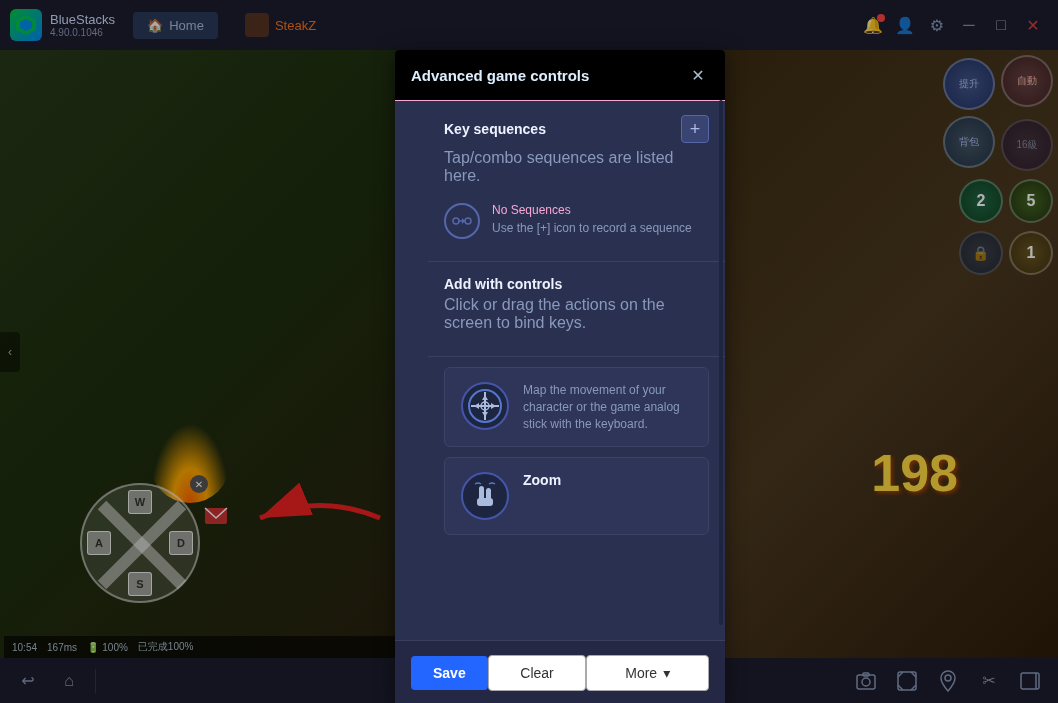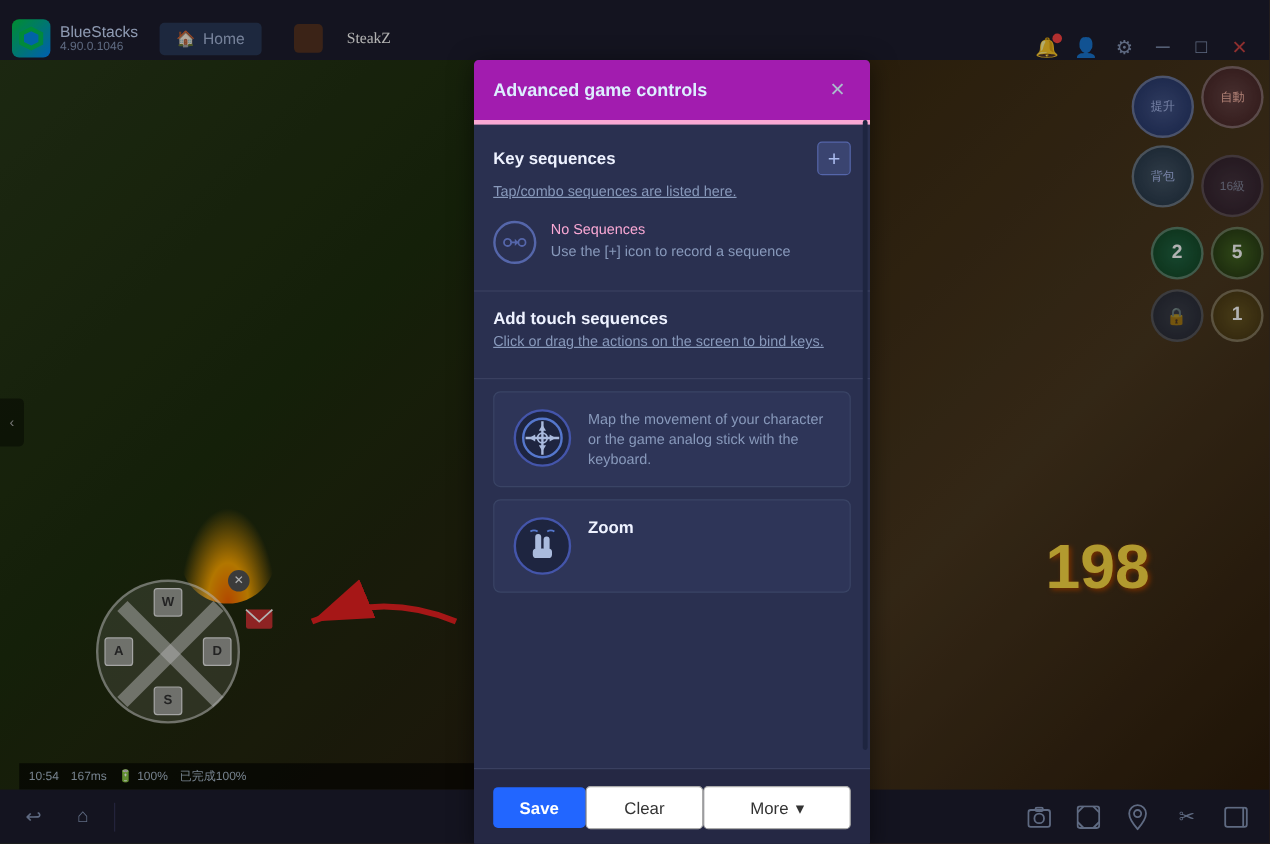--- a/index.html
+++ b/index.html
@@ -42,21 +42,21 @@
     }
 
     
     .title-bar {
       position: absolute;
       top: 0; left: 0;
       width: 1058px;
       height: 50px;
       background: #1e1e2e;
       display: flex;
-      align-items: flex-end;
+      align-items: center;
       z-index: 10;
     }
 
     .title-bar-left {
       display: flex;
       align-items: center;
       padding: 0 10px;
       gap: 8px;
       flex: 1;
     }
@@ -94,26 +94,25 @@
       border-radius: 4px;
       color: #aabbdd;
       font-size: 13px;
       cursor: pointer;
       margin-left: 10px;
     }
 
     .game-tab {
       display: flex;
       align-items: center;
-      gap: 20px;
+      gap: 6px;
       padding: 6px 14px;
-      color: #ffffff;
+      color: #f97316;
       font-size: 13px;
       margin-left: 5px;
-      font-family: Liberation Serif, serif;
     }
 
     .game-tab-icon {
       width: 24px;
       height: 24px;
       border-radius: 4px;
       background: #553322;
     }
 
     .title-bar-right {
@@ -167,21 +166,21 @@
       width: 1px;
       height: 24px;
       background: #333355;
       margin: 0 3px;
     }
 
     
     .game-status-bar {
       position: absolute;
       bottom: 45px;
-      left: 16px;
+      left: 4px;
       width: 400px;
       height: 22px;
       background: rgba(0,0,0,0.6);
       display: flex;
       align-items: center;
       padding: 0 8px;
       gap: 10px;
       z-index: 6;
     }
 
@@ -269,23 +268,23 @@
       display: flex;
       flex-direction: column;
       box-shadow: 0 4px 20px rgba(0,0,0,0.5);
     }
 
     .modal-header {
       display: flex;
       align-items: center;
       justify-content: space-between;
       padding: 14px 16px;
-      background: #a21caf;
+      background: #000000;
       border-radius: 4px 4px 0 0;
-      border-bottom: 4px solid #f9a8d4;
+      border-bottom: 1px solid #f9a8d4;
     }
 
     .modal-title {
       color: #ddeeff;
       font-size: 15px;
       font-weight: 600;
     }
 
     .modal-close {
       width: 22px;
@@ -295,20 +294,21 @@
       display: flex;
       align-items: center;
       justify-content: center;
       font-size: 16px;
     }
 
     .modal-body {
       flex: 1;
       overflow-y: auto;
       padding: 0;
+      margin-left: 33px;
     }
 
     
     .section {
       padding: 14px 16px;
       border-bottom: 1px solid #3a4060;
     }
 
     .section-header {
       display: flex;
@@ -318,23 +318,22 @@
     }
 
     .section-title {
       color: #eef2ff;
       font-size: 14px;
       font-weight: 700;
     }
 
     .section-desc {
       color: #8899bb;
-      font-size: 12px;
+      font-size: 16px;
       margin-bottom: 10px;
-      text-decoration: underline;
     }
 
     .add-btn {
       width: 28px;
       height: 28px;
       background: #3a4470;
       border: 1px solid #5566aa;
       border-radius: 4px;
       color: #aabbee;
       font-size: 18px;
@@ -608,21 +607,21 @@
   <div style="position:absolute;top:55px;right:5px;display:flex;flex-direction:column;gap:8px;">
     <div style="display:flex;gap:6px;align-items:center;">
       <div style="display:flex;flex-direction:column;gap:6px;">
         <div class="skill-btn" style="background:radial-gradient(circle, #445588, #223366);">
           <span style="color:#aabbee;font-size:10px;">提升</span>
         </div>
         <div class="skill-btn" style="background:radial-gradient(circle, #445566, #223344);">
           <span style="color:#aabbee;font-size:10px;">背包</span>
         </div>
       </div>
-      <div style="display:flex;flex-direction:column;gap:22px;">
+      <div style="display:flex;flex-direction:column;gap:12px;">
         <div class="skill-btn" style="background:radial-gradient(circle, #664444, #442222);">
           <span style="color:#ffbbaa;font-size:10px;">自動</span>
         </div>
         <div class="skill-btn" style="background:radial-gradient(circle, #443355, #221133);opacity:0.6;">
           <span style="color:#aabbee;font-size:10px;">16級</span>
         </div>
       </div>
     </div>
 
     <div style="display:flex;gap:6px;justify-content:flex-end;">
@@ -707,21 +706,21 @@
           </svg>
         </div>
         <div class="no-seq-text">
           <div class="no-seq-title">No Sequences</div>
           <div class="no-seq-desc">Use the [+] icon to record a sequence</div>
         </div>
       </div>
     </div>
 
     <div class="section">
-      <div class="section-title">Add touch sequences</div>
+      <div class="section-title">Add with controls</div>
       <div class="section-desc" style="margin-top:4px;">Click or drag the actions on the screen to bind keys.</div>
     </div>
 
     <div class="control-item">
       <div class="control-item-icon">
 
         <svg width="36" height="36" viewBox="0 0 36 36">
           <circle cx="18" cy="18" r="16" stroke="#5577cc" stroke-width="2" fill="none"></circle>
           <line x1="18" y1="4" x2="18" y2="32" stroke="#aabbdd" stroke-width="2"></line>
           <line x1="4" y1="18" x2="32" y2="18" stroke="#aabbdd" stroke-width="2"></line>

